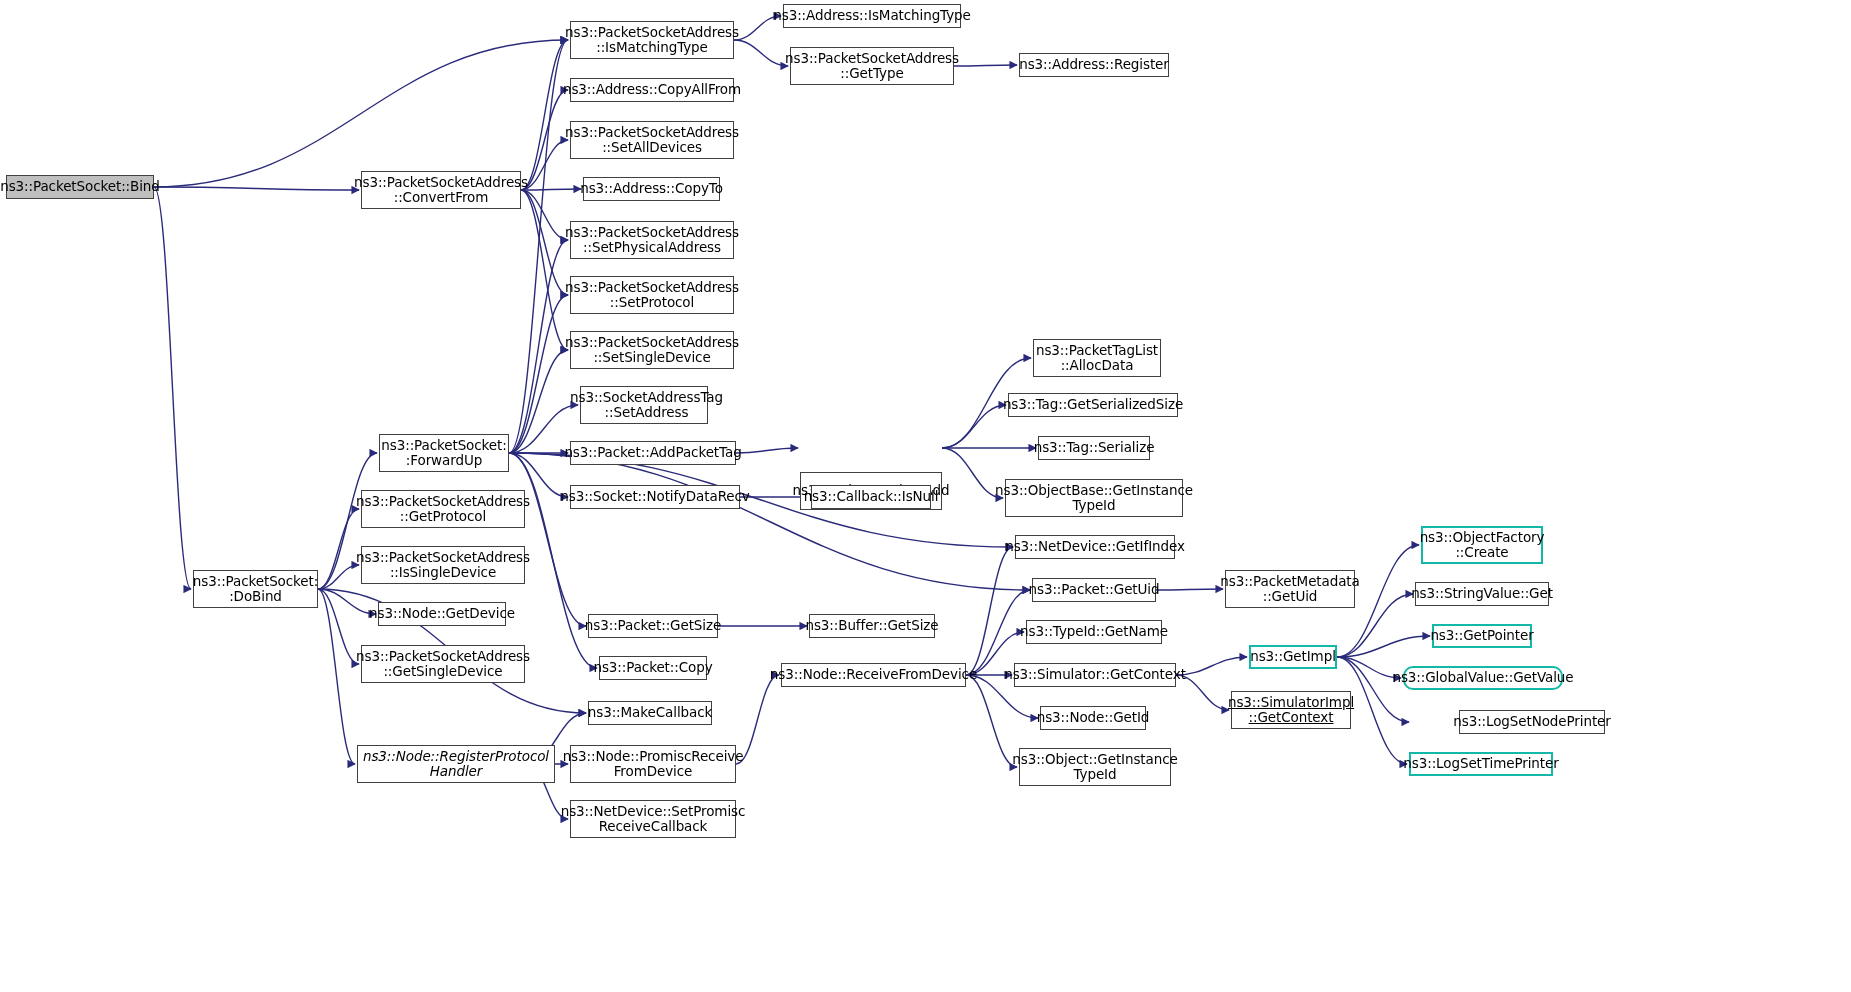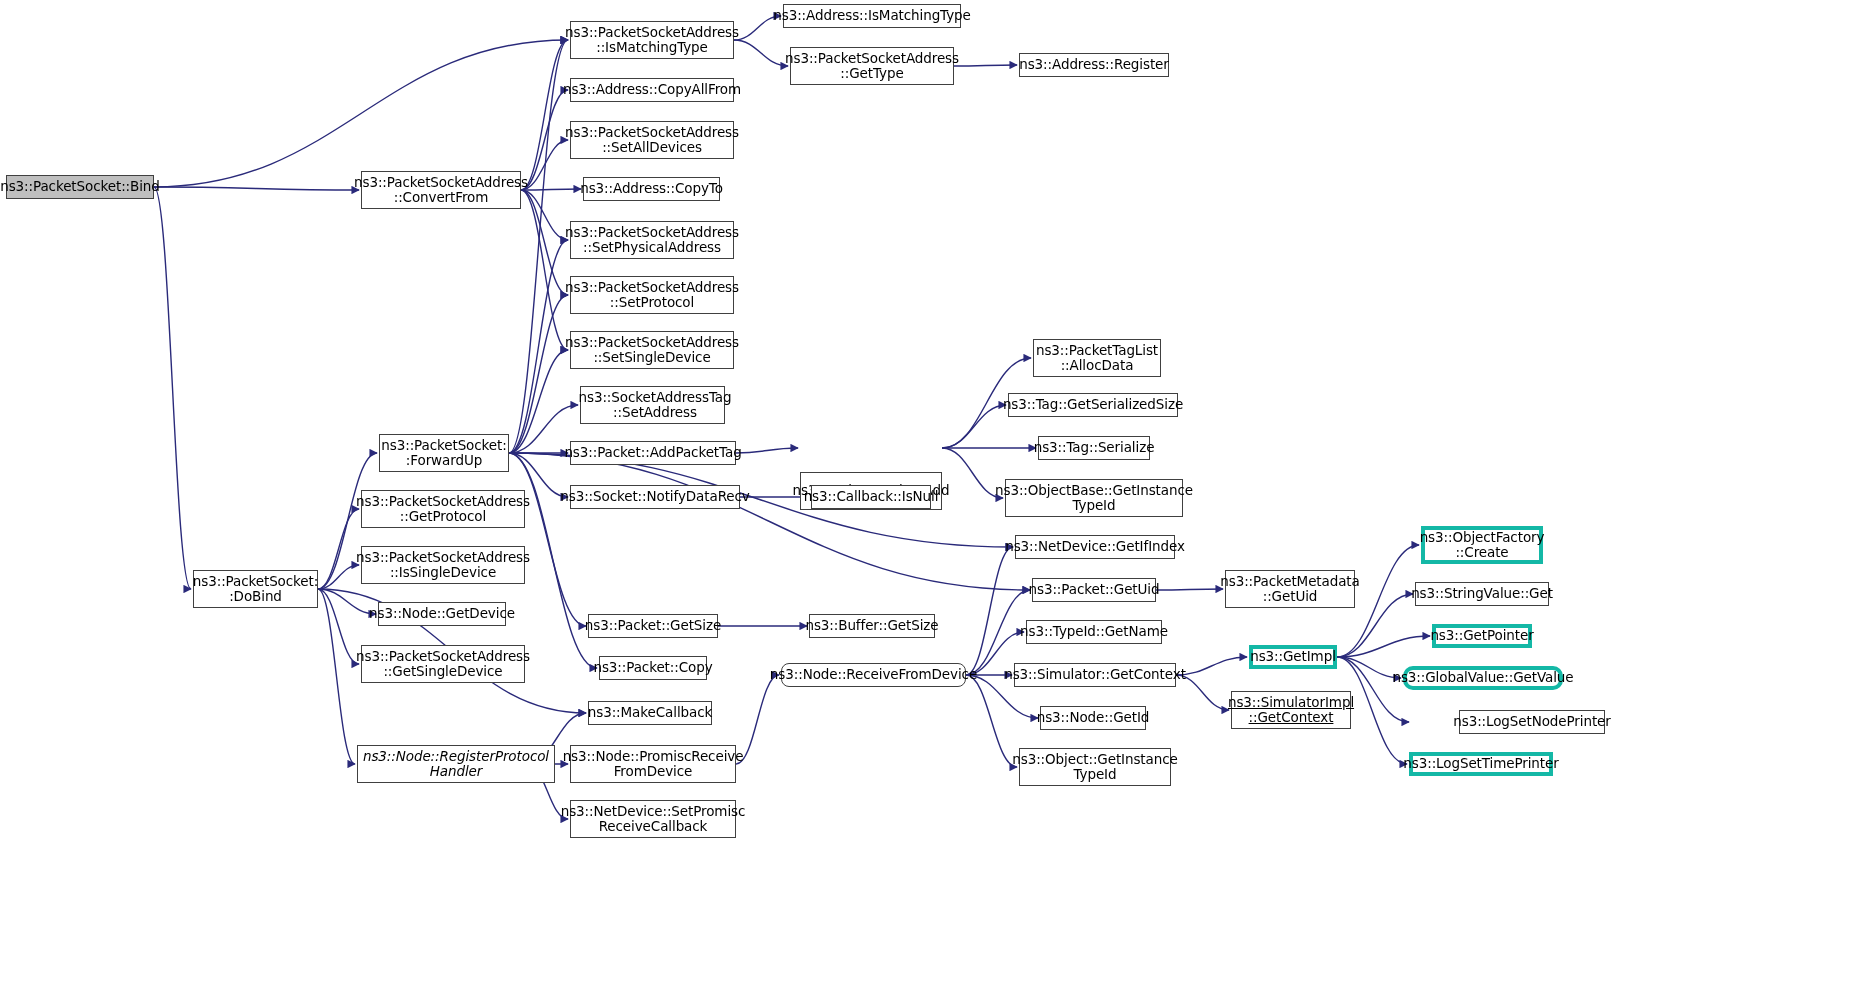--- a/index.html
+++ b/index.html
@@ -38,21 +38,21 @@
     letter-spacing: -0.1px;
     white-space: pre-line;
     padding: 0 3px;
     z-index: 2;
   }
   .node.root {
     background: #bfbfbf;
     border-color: #404040;
   }
   .node.redborder {
-    border: 4px solid #14b8a6;
+    border: 2px solid #14b8a6;
   }
 </style>
 </head>
 <body>
 
 <div id="canvas">
   <svg id="edge-layer" viewBox="0 0 1851 992">
       <defs>
         <marker id="arrow" viewBox="0 0 10 10" refX="9" refY="5" markerWidth="6" markerHeight="6" orient="auto-start-reverse">
           <path d="M 0 0 L 10 5 L 0 10 z" fill="#2a2a7a"></path>
@@ -128,21 +128,21 @@
     <div class="node" style="left: 570px; top: 78px; width: 164px; height: 24px;">ns3::Address::CopyAllFrom</div>
     <div class="node" style="left: 570px; top: 121px; width: 164px; height: 38px;">ns3::PacketSocketAddress
 ::SetAllDevices</div>
     <div class="node" style="left: 583px; top: 177px; width: 137px; height: 24px;">ns3::Address::CopyTo</div>
     <div class="node" style="left: 570px; top: 221px; width: 164px; height: 38px;">ns3::PacketSocketAddress
 ::SetPhysicalAddress</div>
     <div class="node" style="left: 570px; top: 276px; width: 164px; height: 38px;">ns3::PacketSocketAddress
 ::SetProtocol</div>
     <div class="node" style="left: 570px; top: 331px; width: 164px; height: 38px;">ns3::PacketSocketAddress
 ::SetSingleDevice</div>
-    <div class="node" style="left: 580px; top: 386px; width: 145px; height: 38px; padding-left: 8px;">ns3::SocketAddressTag
+    <div class="node" style="left: 580px; top: 386px; width: 128px; height: 38px; padding-left: 8px;">ns3::SocketAddressTag
 ::SetAddress</div>
     <div class="node" style="left: 379px; top: 434px; width: 130px; height: 38px;">ns3::PacketSocket:
 :ForwardUp</div>
     <div class="node" style="left: 570px; top: 441px; width: 166px; height: 24px;">ns3::Packet::AddPacketTag</div>
     <div class="node" style="left: 800px; top: 436px; width: 142px; height: 38px; margin-top: 36px;">ns3::PacketTagList::Add</div>
     <div class="node" style="left: 1033px; top: 339px; width: 128px; height: 38px;">ns3::PacketTagList
 ::AllocData</div>
     <div class="node" style="left: 1008px; top: 393px; width: 170px; height: 24px;">ns3::Tag::GetSerializedSize</div>
     <div class="node" style="left: 1038px; top: 436px; width: 112px; height: 24px;">ns3::Tag::Serialize</div>
     <div class="node" style="left: 1005px; top: 479px; width: 178px; height: 38px;">ns3::ObjectBase::GetInstance
@@ -161,21 +161,21 @@
 ::GetUid</div>
     <div class="node" style="left: 1415px; top: 582px; width: 134px; height: 24px;">ns3::StringValue::Get</div>
     <div class="node" style="left: 378px; top: 602px; width: 128px; height: 24px;">ns3::Node::GetDevice</div>
     <div class="node" style="left: 588px; top: 614px; width: 130px; height: 24px;">ns3::Packet::GetSize</div>
     <div class="node" style="left: 809px; top: 614px; width: 126px; height: 24px;">ns3::Buffer::GetSize</div>
     <div class="node" style="left: 1026px; top: 620px; width: 136px; height: 24px;">ns3::TypeId::GetName</div>
     <div class="node redborder" style="left: 1432px; top: 624px; width: 100px; height: 24px;">ns3::GetPointer</div>
     <div class="node" style="left: 361px; top: 645px; width: 164px; height: 38px;">ns3::PacketSocketAddress
 ::GetSingleDevice</div>
     <div class="node" style="left: 599px; top: 656px; width: 108px; height: 24px;">ns3::Packet::Copy</div>
-    <div class="node" style="left: 781px; top: 663px; width: 185px; height: 24px; border-radius: 8px;">ns3::Node::ReceiveFromDevice</div>
+    <div class="node" style="left: 781px; top: 663px; width: 185px; height: 24px;">ns3::Node::ReceiveFromDevice</div>
     <div class="node" style="left: 1014px; top: 663px; width: 162px; height: 24px;">ns3::Simulator::GetContext</div>
     <div class="node redborder" style="left: 1249px; top: 645px; width: 88px; height: 24px;">ns3::GetImpl</div>
     <div class="node redborder" style="left: 1403px; top: 666px; width: 160px; height: 24px; border-radius: 10px;">ns3::GlobalValue::GetValue</div>
     <div class="node" style="left: 1231px; top: 691px; width: 120px; height: 38px; text-decoration: underline;">ns3::SimulatorImpl
 ::GetContext</div>
     <div class="node" style="left: 1040px; top: 706px; width: 106px; height: 24px;">ns3::Node::GetId</div>
     <div class="node" style="left: 1411px; top: 710px; width: 146px; height: 24px; margin-left: 48px;">ns3::LogSetNodePrinter</div>
     <div class="node" style="left: 193px; top: 570px; width: 125px; height: 38px;">ns3::PacketSocket:
 :DoBind</div>
     <div class="node" style="left: 588px; top: 701px; width: 124px; height: 24px;">ns3::MakeCallback</div>

